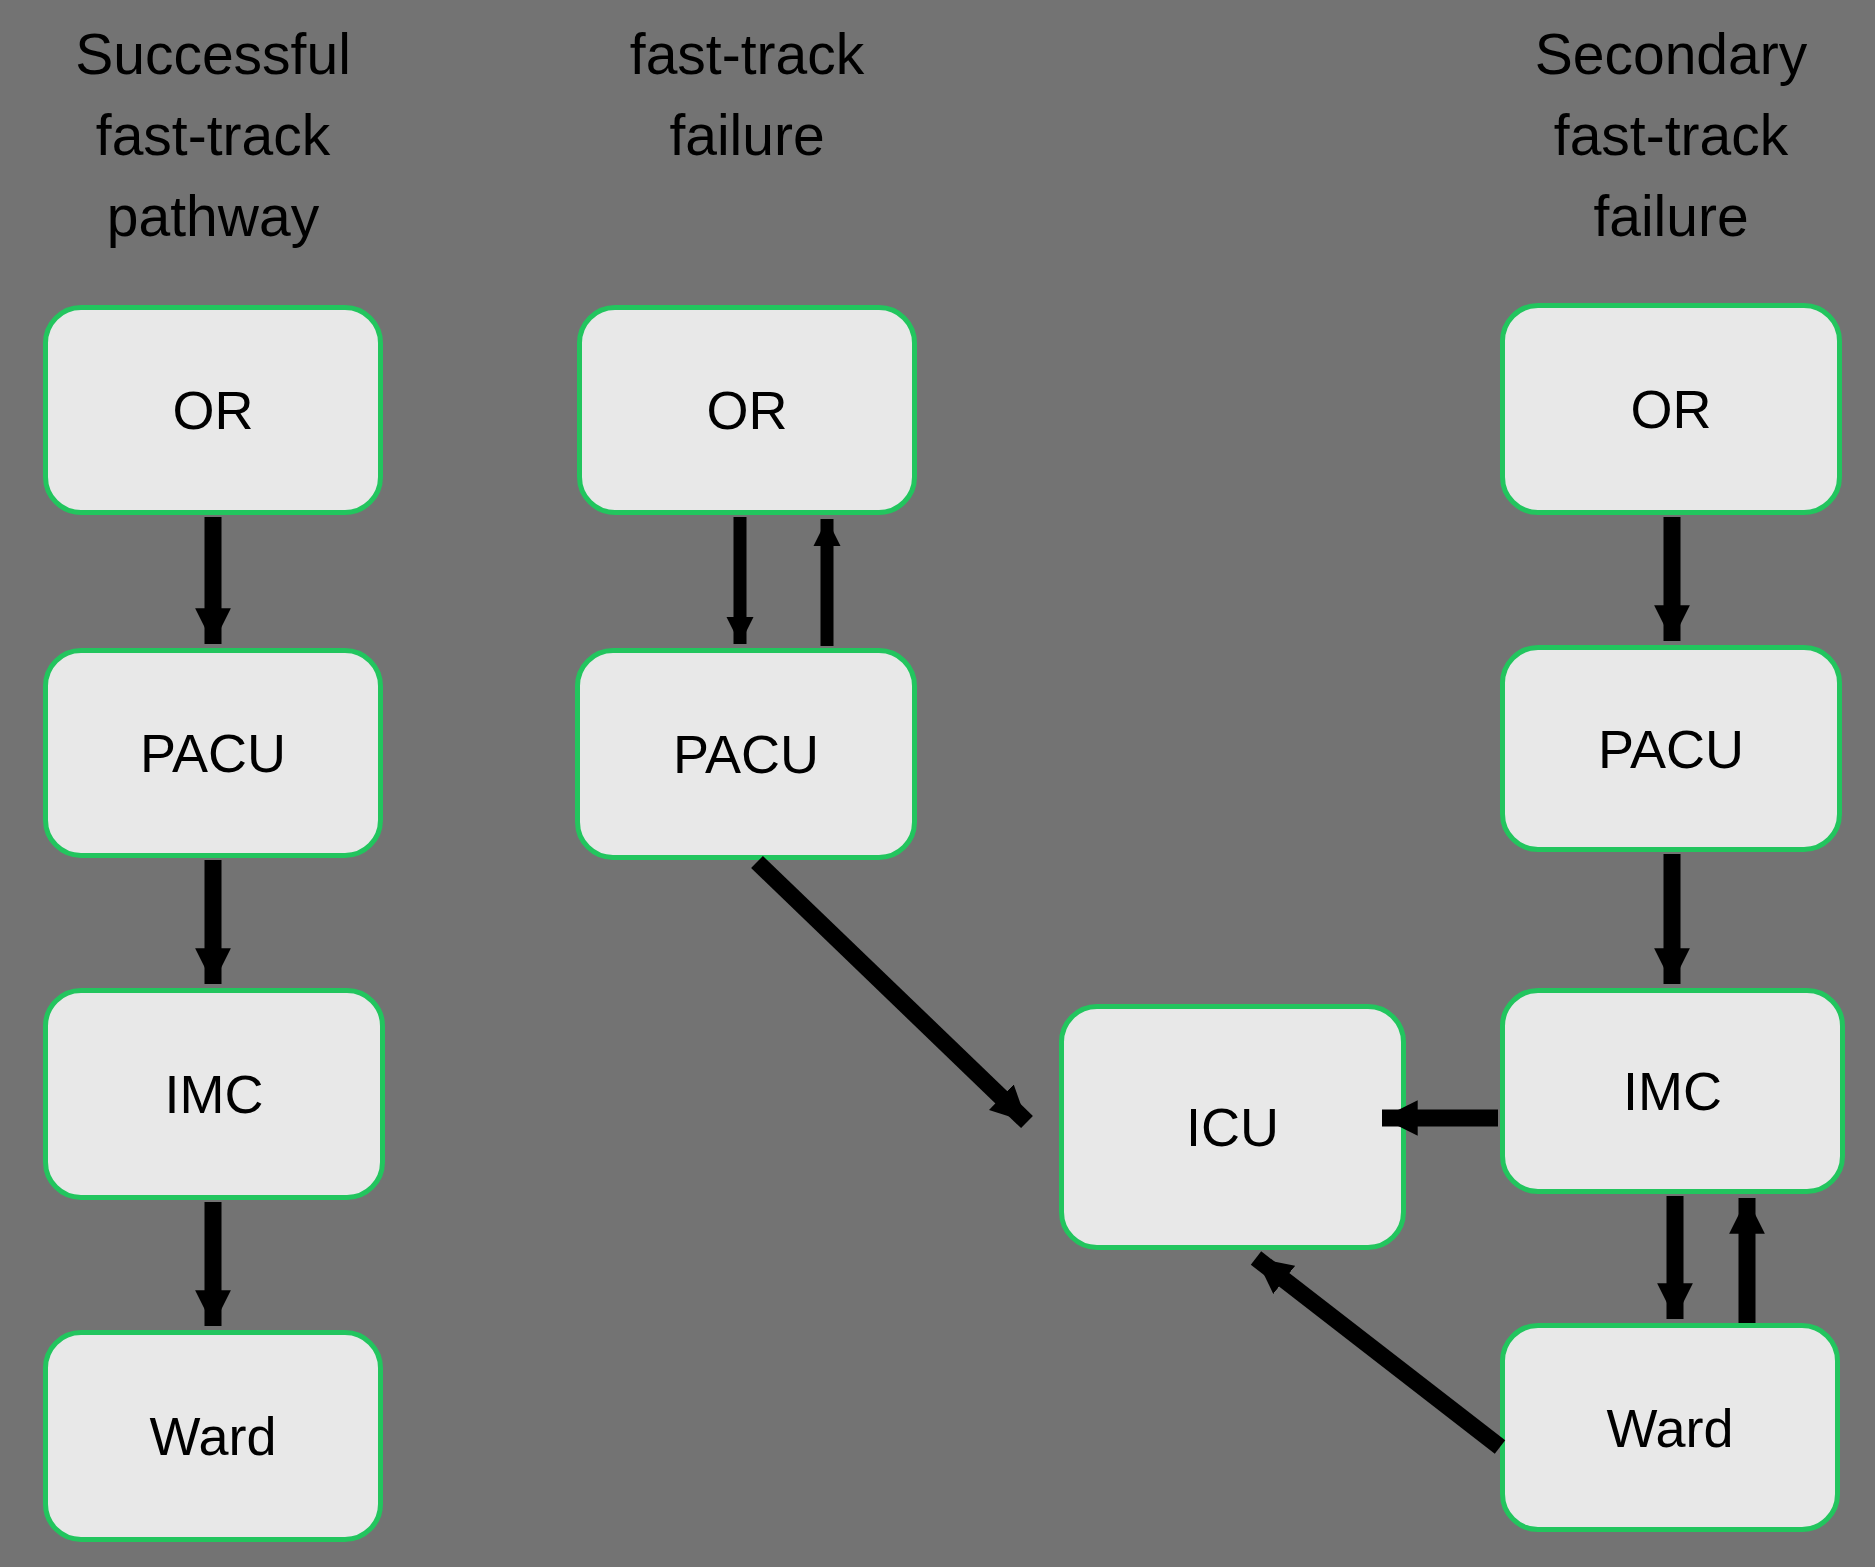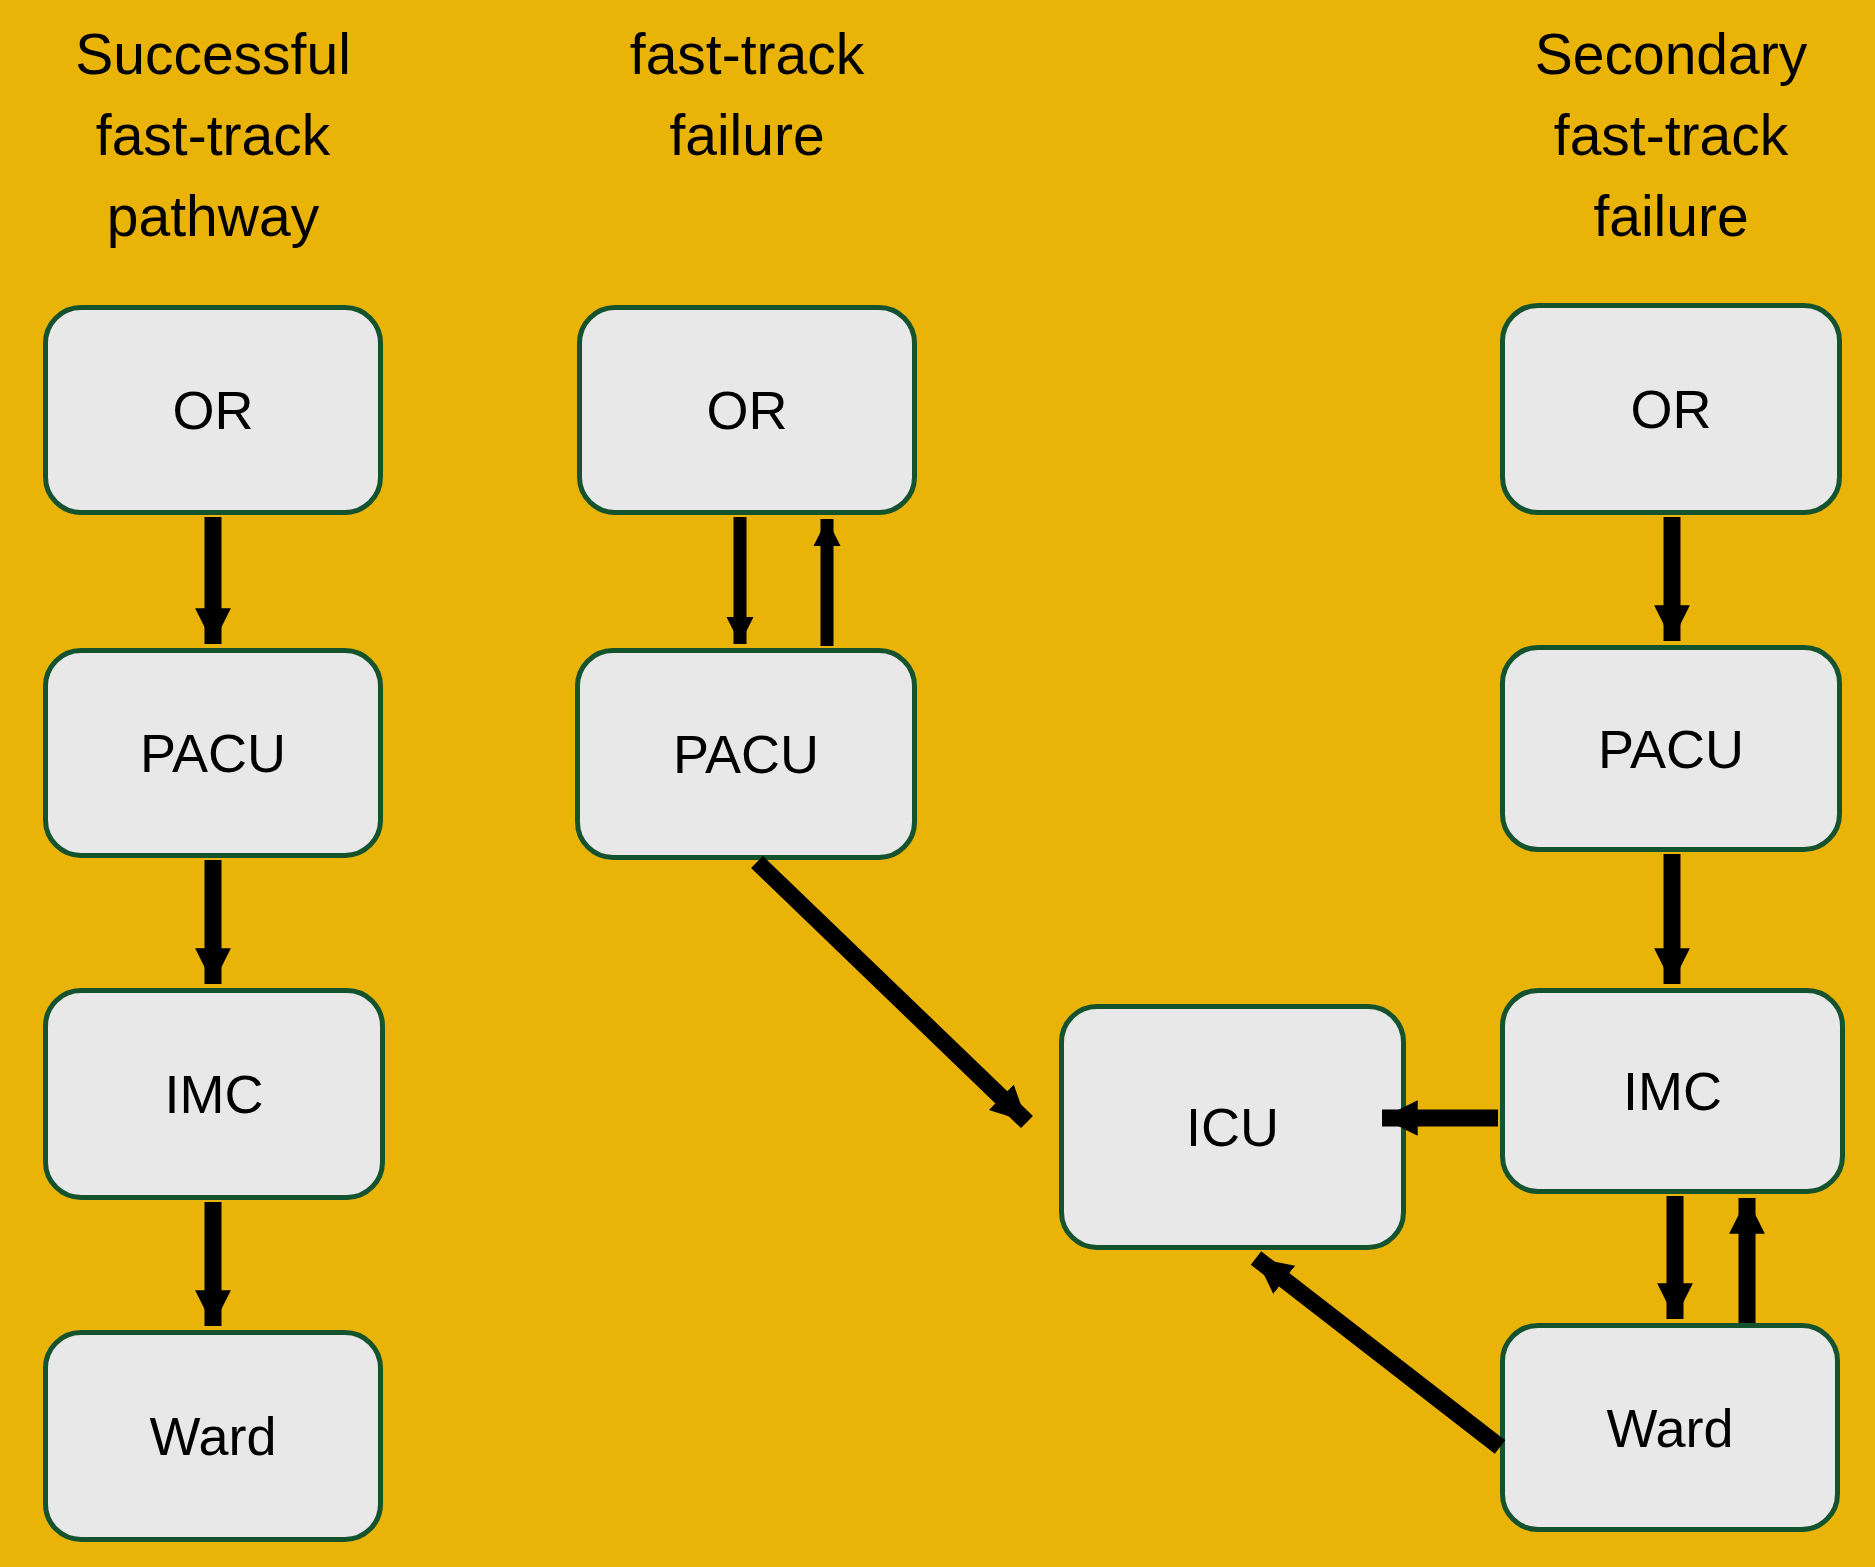--- a/index.html
+++ b/index.html
@@ -1,37 +1,37 @@
 <!DOCTYPE html>
 <html><head>
 <meta charset="utf-8">
 <style>
   html,body{margin:0;padding:0;background:#ffffff;}
   .canvas{
     position:relative;
     width:1875px;
     height:1567px;
-    background:#eab308;
+    background:#737373;
     font-family:"Liberation Sans", sans-serif;
     overflow:hidden;
   }
   .title{
     position:absolute;
     top:14px;
     width:480px;
     text-align:center;
     font-size:57px;
     line-height:81px;
     color:#000000;
   }
   .title span{display:block;}
   .node{
     position:absolute;
     background:#e8e8e8;
-    border:5px solid #14532d;
+    border:5px solid #22c55e;
     border-radius:38px;
     box-sizing:border-box;
     display:flex;
     align-items:center;
     justify-content:center;
     font-size:54px;
     color:#000000;
   }
   .arrows{
     position:absolute;

